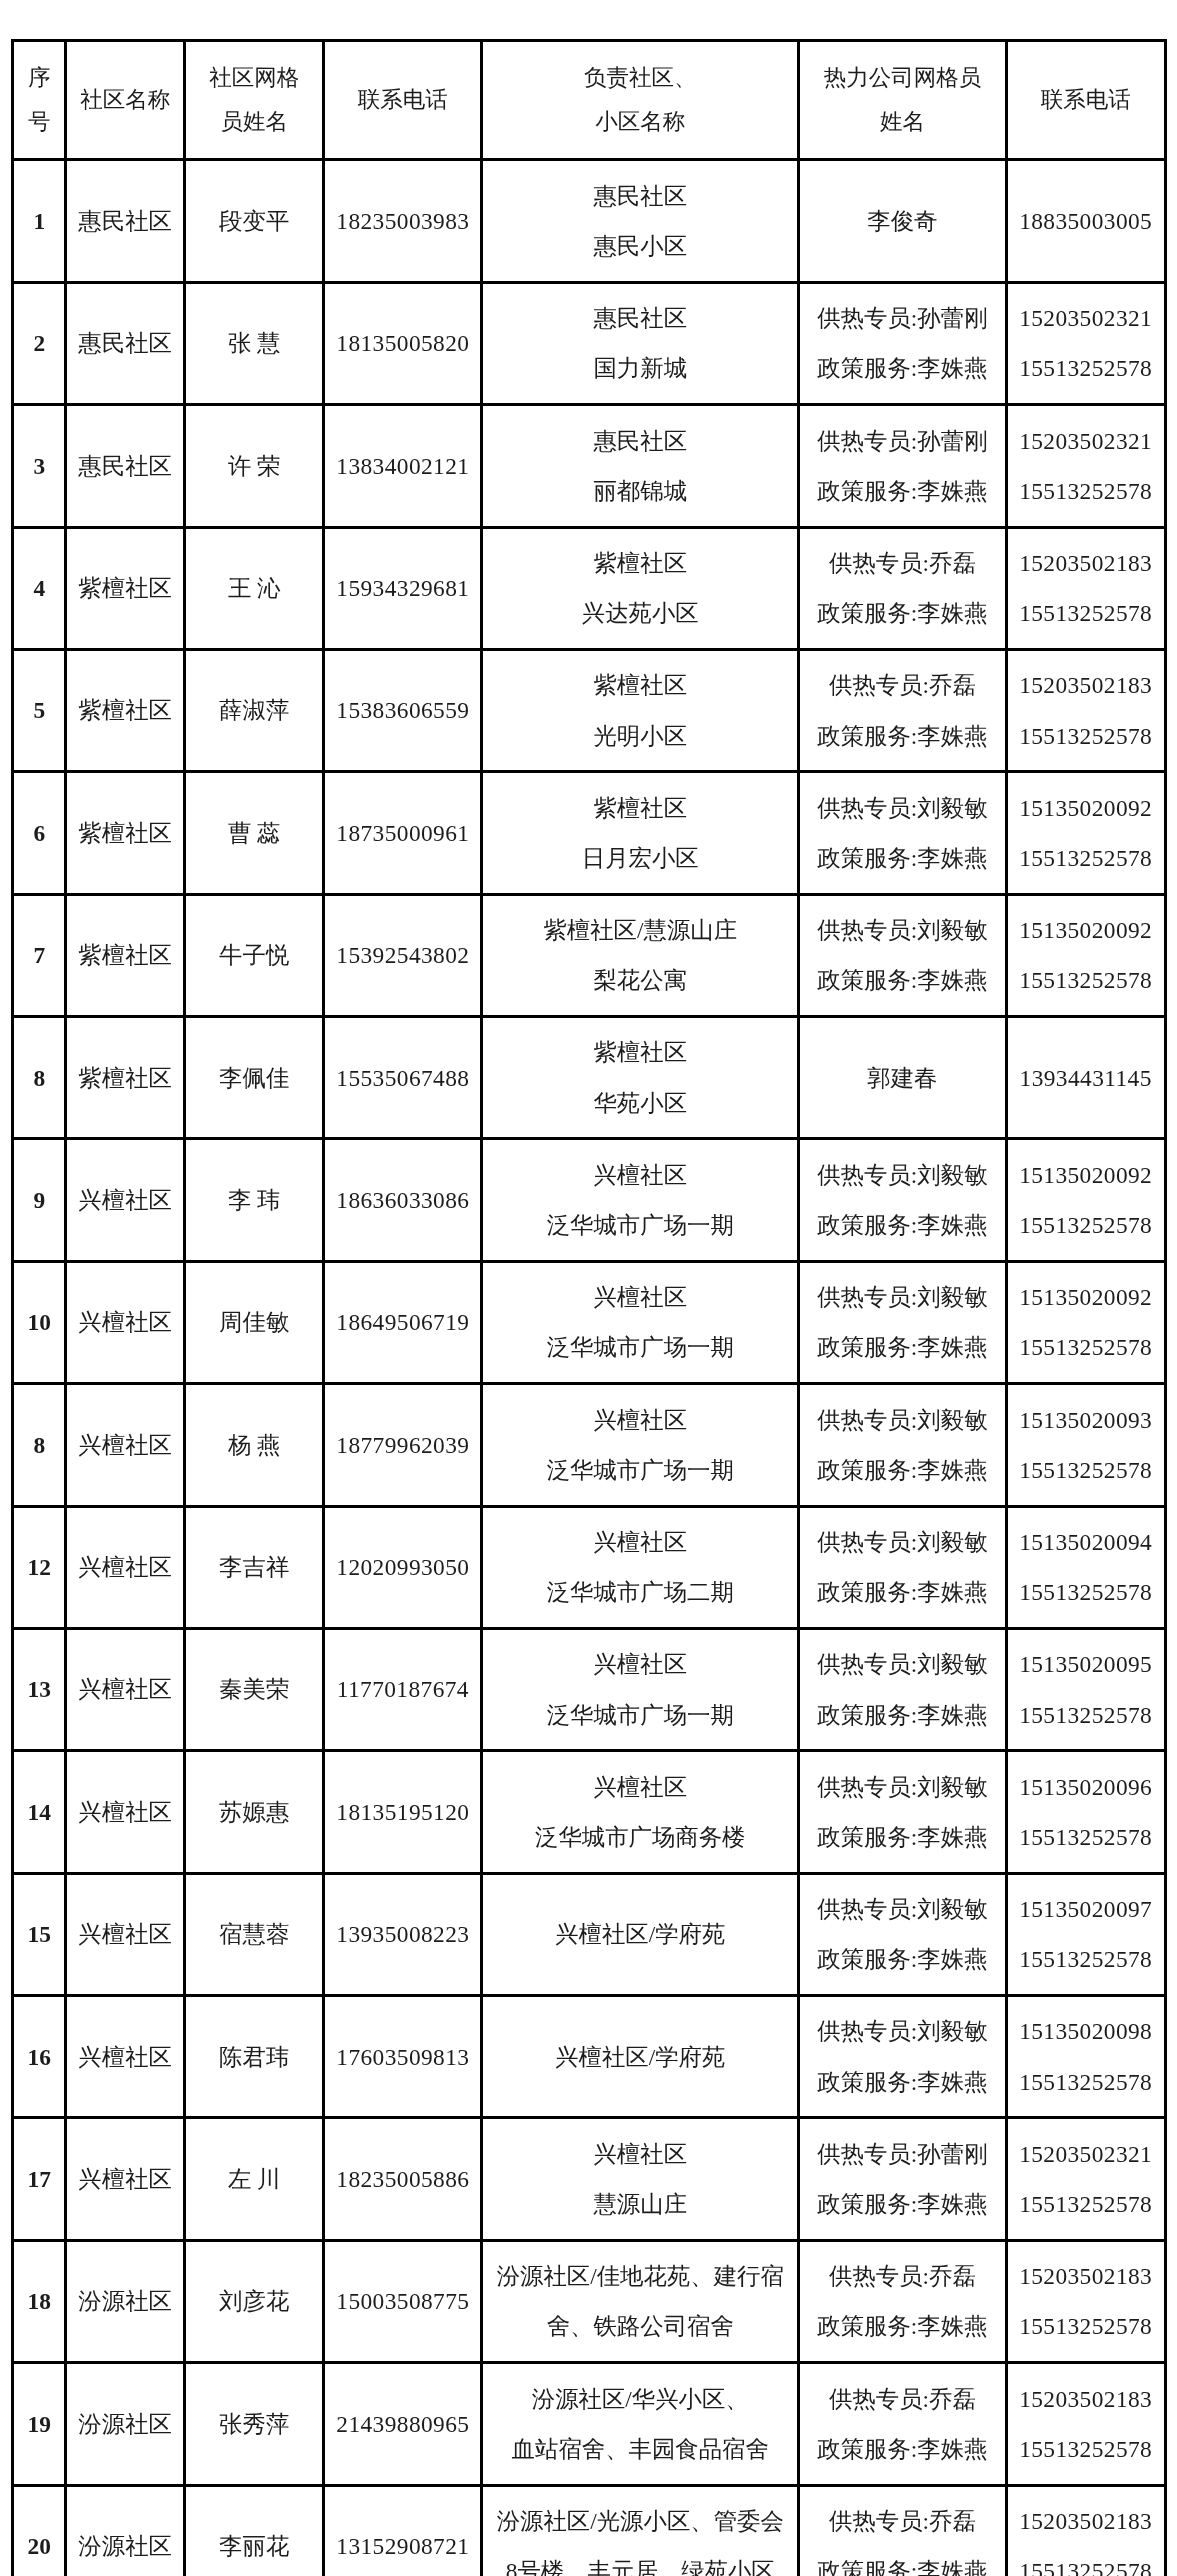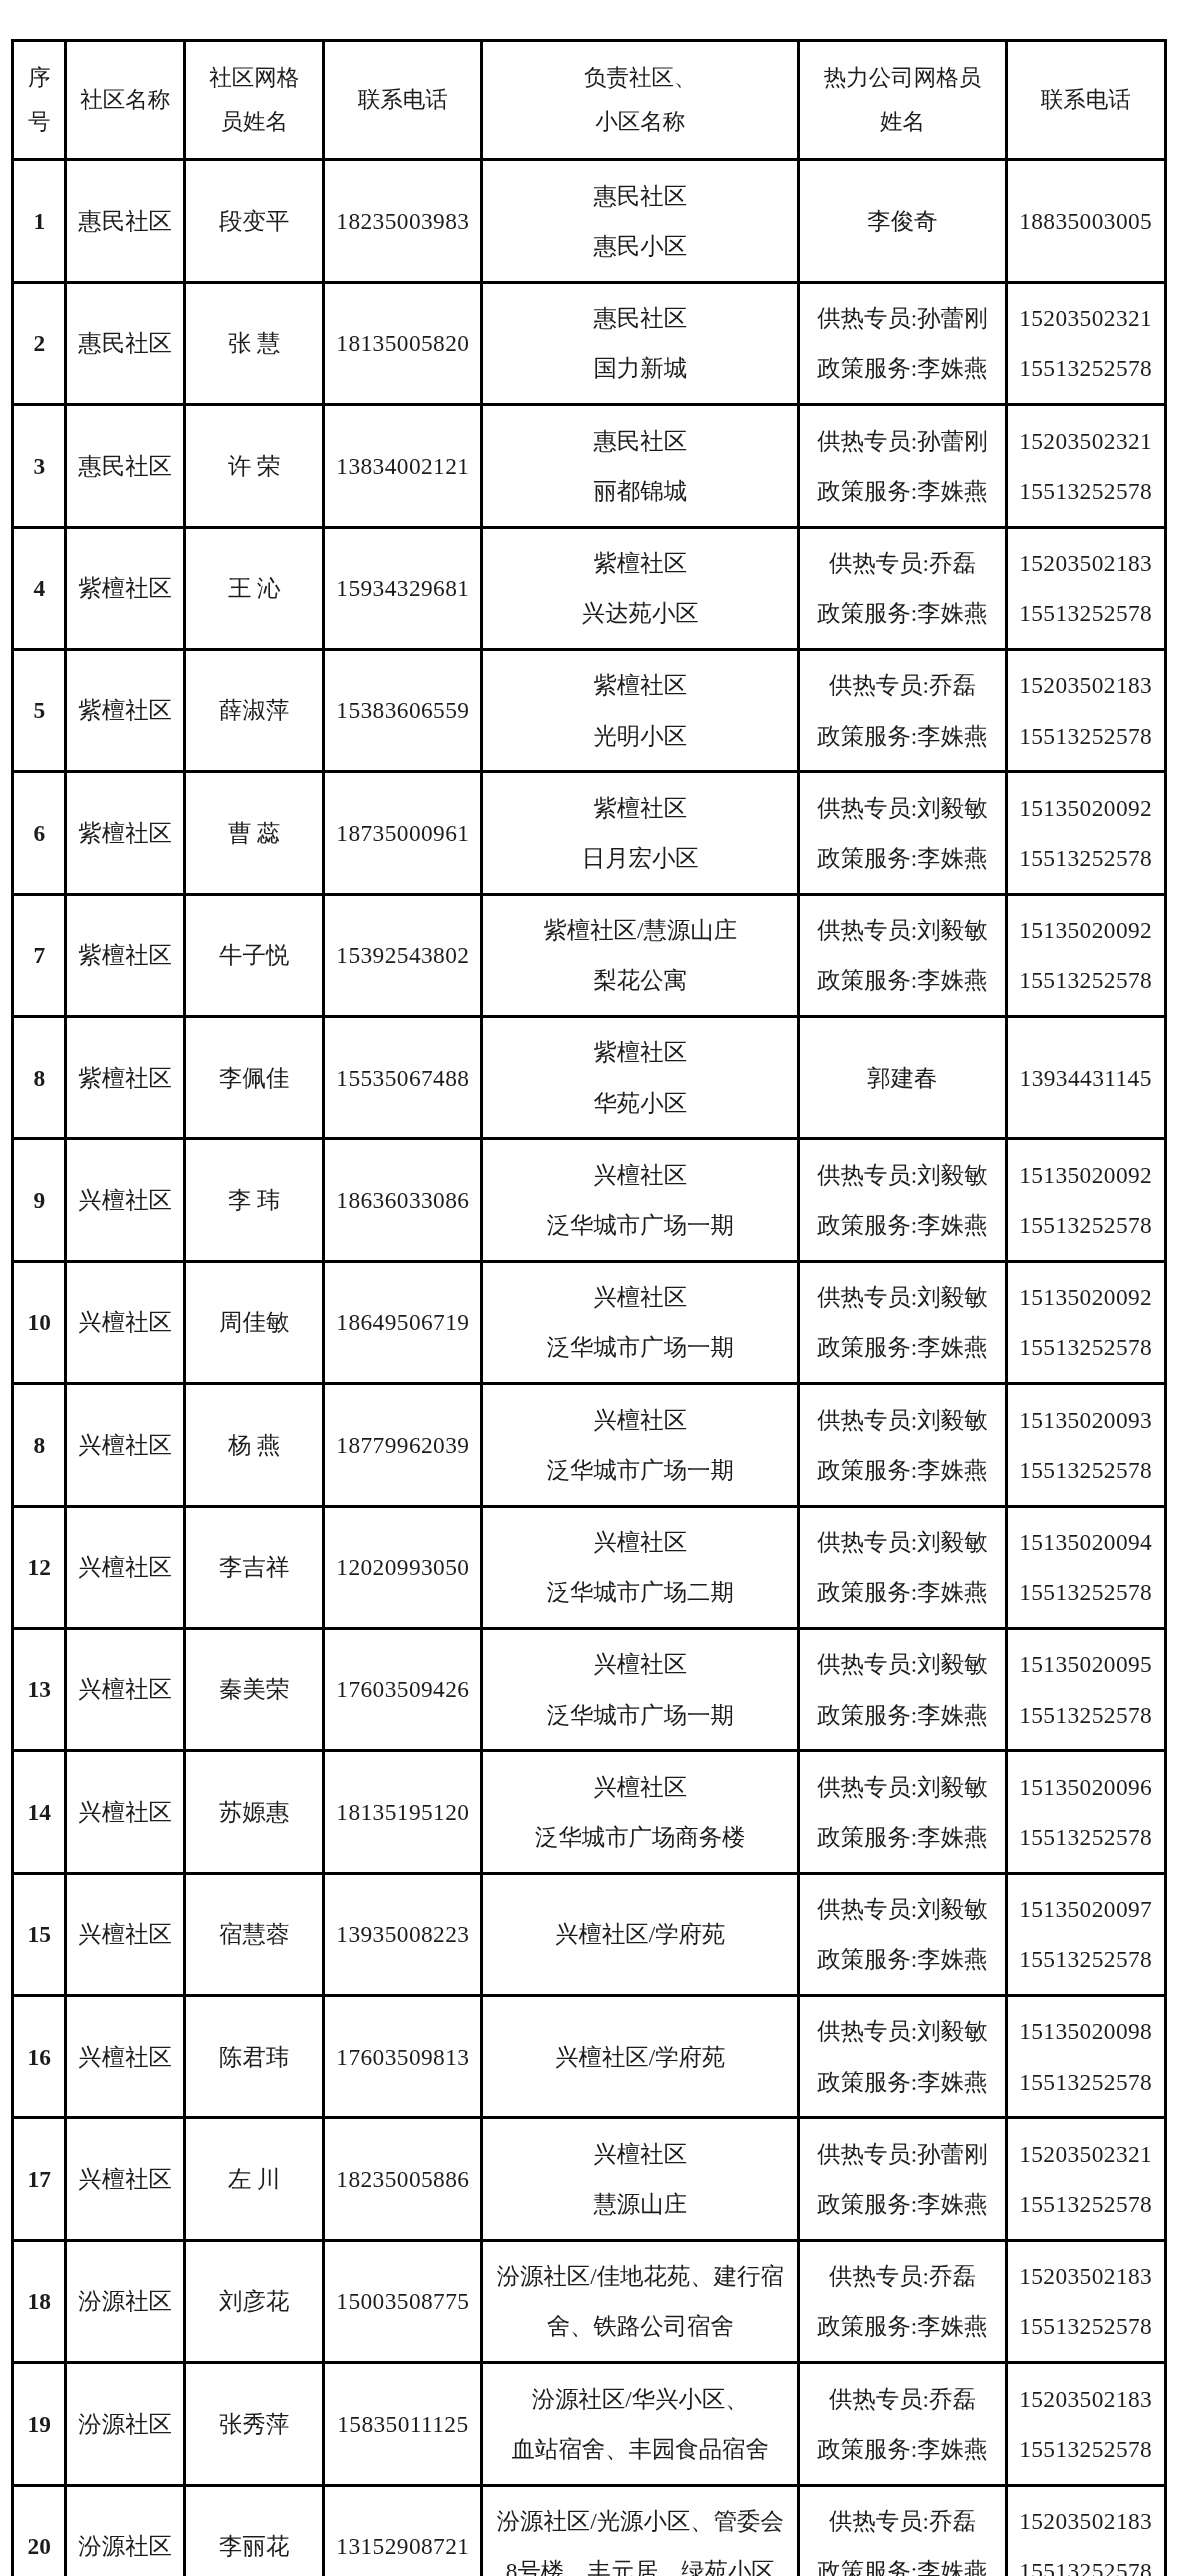--- a/index.html
+++ b/index.html
@@ -222,21 +222,21 @@
 泛华城市广场二期</td>
           <td>供热专员:刘毅敏
 政策服务:李姝燕</td>
           <td class="num">15135020094
 15513252578</td>
         </tr>
         <tr>
           <td class="seq">13</td>
           <td>兴檀社区</td>
           <td>秦美荣</td>
-          <td class="num">17603509426</td>
+          <td class="num">11770187674</td>
           <td>兴檀社区
 泛华城市广场一期</td>
           <td>供热专员:刘毅敏
 政策服务:李姝燕</td>
           <td class="num">15135020095
 15513252578</td>
         </tr>
         <tr>
           <td class="seq">14</td>
           <td>兴檀社区</td>
@@ -291,21 +291,21 @@
           <td>汾源社区/佳地花苑、建行宿舍、铁路公司宿舍</td>
           <td>供热专员:乔磊
 政策服务:李姝燕</td>
           <td class="num">15203502183
 15513252578</td>
         </tr>
         <tr>
           <td class="seq">19</td>
           <td>汾源社区</td>
           <td>张秀萍</td>
-          <td class="num">15835011125</td>
+          <td class="num">21439880965</td>
           <td>汾源社区/华兴小区、
 血站宿舍、丰园食品宿舍</td>
           <td>供热专员:乔磊
 政策服务:李姝燕</td>
           <td class="num">15203502183
 15513252578</td>
         </tr>
         <tr>
           <td class="seq">20</td>
           <td>汾源社区</td>

